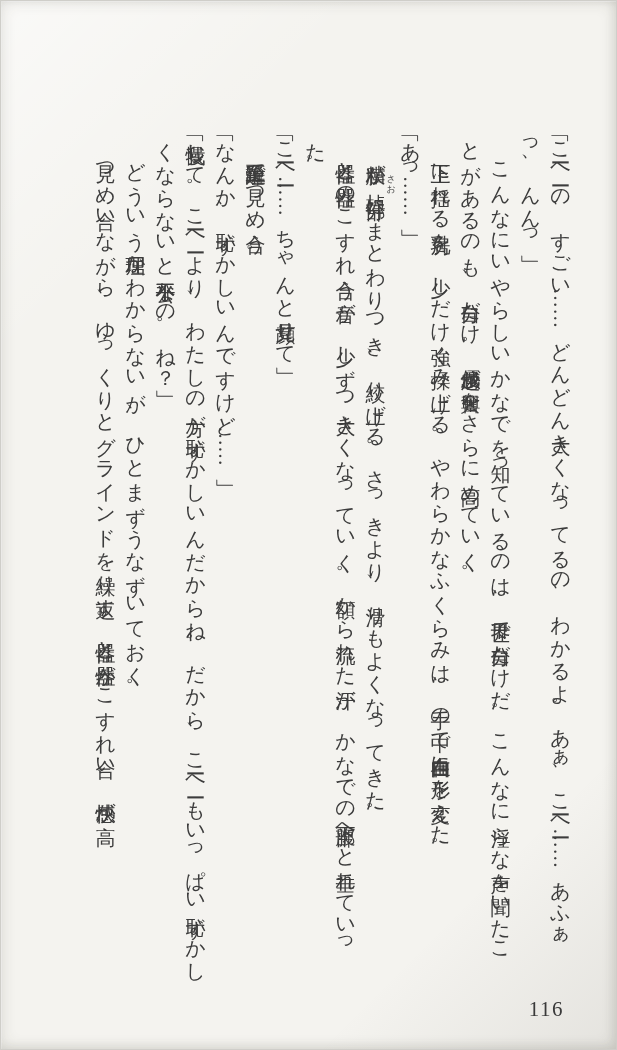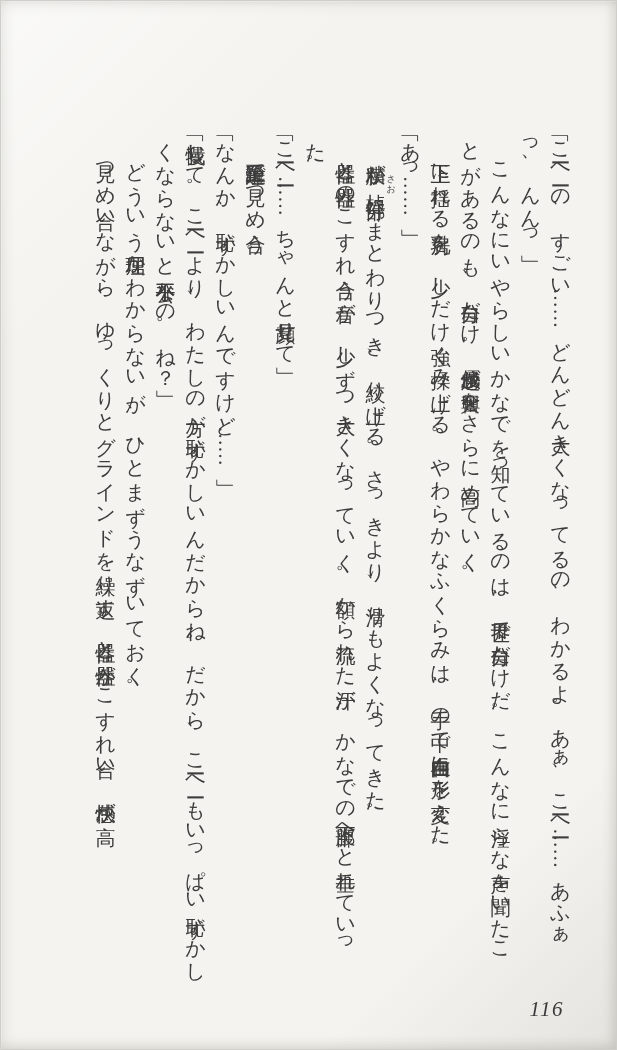--- a/index.html
+++ b/index.html
@@ -54,21 +54,20 @@
   ruby rt {
     font-size: 9px;
     letter-spacing: 0;
     color: #4a4a4a;
   }
   .page-number {
     position: absolute;
     top: 996px;
     right: 52px;
     font-family: "Liberation Serif", "DejaVu Serif", serif;
-    font-style: italic;
     font-size: 21px;
     letter-spacing: 1.5px;
     color: #3a3a3a;
     text-align: center;
   }
 </style>
 </head>
 <body>
 
 <div class="page">

